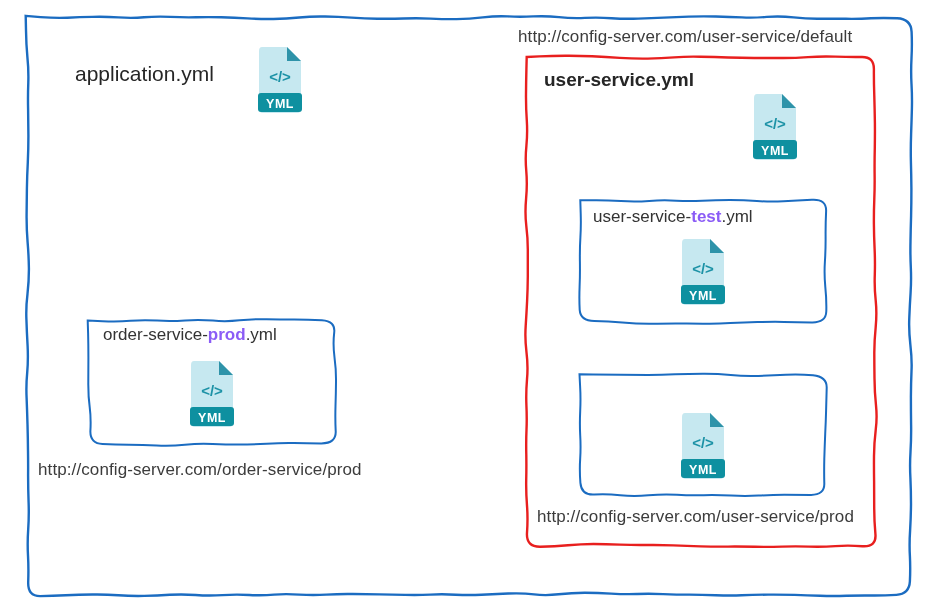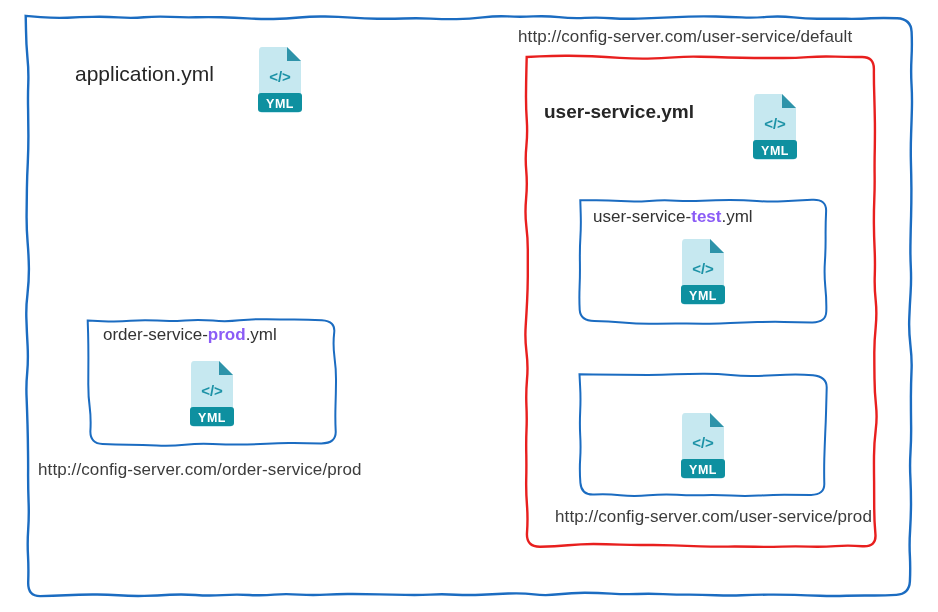--- a/index.html
+++ b/index.html
@@ -1,21 +1,21 @@
 <!DOCTYPE html>
 <html style="--outline-blue: #1b6cc1; --outline-red: #e81f1e; --icon-page: #c6e8f0; --icon-fold: #2e93a9; --icon-banner: #0e90a0; --icon-glyph-color: #1c92a6; --title-text: #262626; --url-text: #3c3c3c;"><head>
 <meta charset="utf-8">
 <style>
   html,body{margin:0;padding:0;background:#ffffff;}
   body{font-family:"Liberation Sans",sans-serif;color:#262626;}
   .stage{position:relative;width:938px;height:612px;background:#ffffff;overflow:hidden;}
   .sketch-box{position:absolute;}
   .sketch-box svg.border{position:absolute;left:0;top:0;overflow:visible;pointer-events:none;}
   .big-title{position:absolute;font-size:21px;font-weight:normal;color:var(--title-text);white-space:nowrap;}
-  .group-title{position:absolute;font-size:19px;font-weight:bold;color:var(--title-text);white-space:nowrap;margin-top:32px;}
+  .group-title{position:absolute;font-size:19px;font-weight:bold;color:var(--title-text);white-space:nowrap;}
   .box-title{position:absolute;font-size:17px;color:#333333;white-space:nowrap;}
   .box-title b{font-weight:bold;color:#8b5cf6;}
   .url{position:absolute;font-size:17px;color:var(--url-text);white-space:nowrap;letter-spacing:0.1px;}
   .yml-icon{position:absolute;width:50px;height:68px;}
   .yml-icon.centered{left:50%;margin-left:-25px;}
   .yml-icon text{font-family:"Liberation Sans",sans-serif;}
 </style>
 </head>
 <body>
 
@@ -72,21 +72,21 @@
         <path d="M32,1 L46,15 H32 Z" fill="#2e93a9"></path>
         <text x="25" y="36" text-anchor="middle" font-size="15" font-weight="bold" fill="#1c92a6">&lt;/&gt;</text>
         <rect x="3" y="47" width="44" height="19" rx="3" fill="#0e90a0"></rect>
         <text x="25" y="61.5" text-anchor="middle" font-size="12.5" font-weight="bold" letter-spacing="0.5" fill="#ffffff">YML</text>
       </svg>
     <svg class="border" width="250" height="125" viewBox="0 0 250 125">
           <path d="M 1.5 1.2 Q 1.5 1.2 15.3 1.4 Q 29.1 1.6 42.8 1.8 Q 56.5 1.9 70.1 1.9 Q 83.7 1.9 97.1 1.3 Q 110.5 0.8 124.8 0.8 Q 139.1 0.7 152.7 2.0 Q 166.2 3.4 180.5 2.9 Q 194.7 2.4 207.9 1.7 Q 221.0 0.9 235.0 2.3 Q 249.0 3.7 248.7 14.7 Q 248.4 25.7 248.1 37.4 Q 247.8 49.1 247.2 61.0 Q 246.7 73.0 246.3 86.0 Q 246.0 98.9 246.3 110.4 Q 246.6 122.0 232.8 121.9 Q 219.0 121.8 206.3 121.8 Q 193.5 121.8 180.4 122.6 Q 167.2 123.4 153.1 122.6 Q 139.0 121.9 125.8 122.2 Q 112.6 122.6 98.9 121.8 Q 85.3 121.0 70.4 122.3 Q 55.5 123.5 42.2 122.2 Q 29.0 120.8 16.2 121.5 Q 3.4 122.2 2.4 109.8 Q 1.4 97.3 2.2 85.4 Q 2.9 73.5 2.2 62.3 Q 1.6 51.0 2.2 38.1 Q 2.8 25.1 2.1 13.2 Z" fill="none" stroke="#1b6cc1" stroke-width="2" stroke-linecap="round"></path>
         </svg>
       </div>
 
-    <div class="url" style="left:31px;top:452px;">http://config-server.com/user-service/prod</div>
+    <div class="url" style="left:13px;top:452px;">http://config-server.com/user-service/prod</div>
   <svg class="border" width="354" height="493" viewBox="0 0 354 493">
         <path d="M 2.7 2.0 Q 2.7 2.0 15.3 1.4 Q 27.8 0.9 41.2 0.8 Q 54.5 0.7 68.0 1.3 Q 81.6 2.0 95.8 2.9 Q 110.1 3.8 123.7 3.6 Q 137.3 3.4 150.1 2.4 Q 162.8 1.3 176.7 1.7 Q 190.6 2.0 204.1 2.5 Q 217.5 2.9 230.2 3.0 Q 242.8 3.0 256.7 3.0 Q 270.7 3.1 284.0 2.1 Q 297.2 1.1 311.4 1.6 Q 325.5 2.2 337.8 2.0 Q 350.0 1.8 349.9 14.2 Q 349.8 26.6 350.3 41.0 Q 350.7 55.4 350.9 67.9 Q 351.0 80.4 350.8 92.6 Q 350.5 104.8 350.6 118.2 Q 350.8 131.6 350.3 144.2 Q 349.8 156.7 349.9 168.9 Q 350.0 181.2 350.6 193.9 Q 351.2 206.6 350.8 219.7 Q 350.3 232.8 351.7 245.4 Q 353.0 258.0 351.7 272.0 Q 350.3 286.0 350.3 297.6 Q 350.3 309.3 350.5 323.6 Q 350.6 337.8 352.0 350.4 Q 353.3 363.0 351.7 375.2 Q 350.2 387.3 350.0 400.9 Q 349.9 414.5 350.1 426.3 Q 350.2 438.2 350.2 451.9 Q 350.2 465.5 351.4 478.9 Q 352.7 492.2 338.4 491.2 Q 324.2 490.2 311.4 491.1 Q 298.5 492.0 285.0 491.6 Q 271.5 491.2 258.2 491.6 Q 244.9 492.0 231.1 491.8 Q 217.4 491.5 204.0 491.6 Q 190.5 491.7 176.6 491.4 Q 162.8 491.0 149.2 490.4 Q 135.7 489.8 123.0 490.0 Q 110.3 490.2 96.0 489.6 Q 81.6 489.0 69.4 489.0 Q 57.2 489.1 44.0 490.3 Q 30.9 491.5 16.4 491.8 Q 2.0 492.0 3.0 477.8 Q 4.0 463.5 3.0 450.7 Q 2.0 437.8 2.2 425.3 Q 2.5 412.8 2.3 399.7 Q 2.0 386.6 2.5 374.8 Q 3.0 363.0 2.4 350.3 Q 1.9 337.6 3.0 324.3 Q 4.2 311.0 2.5 297.3 Q 0.8 283.6 1.7 270.9 Q 2.5 258.3 3.1 246.1 Q 3.7 233.9 3.8 221.4 Q 3.8 208.9 3.8 196.3 Q 3.9 183.7 2.3 170.8 Q 0.8 158.0 2.1 143.7 Q 3.4 129.4 2.3 116.4 Q 1.1 103.5 2.4 90.9 Q 3.6 78.3 2.8 65.5 Q 1.9 52.6 2.0 39.7 Q 2.1 26.7 2.4 14.4 Z" fill="none" stroke="#e81f1e" stroke-width="2.4" stroke-linecap="round"></path>
       </svg>
     </div>
 
   <div class="sketch-box" style="left:87px;top:318px;width:250px;height:129px;">
     <div class="box-title" style="left:16px;top:7px;"><span>order-service-</span><b>prod</b><span>.yml</span></div>
     <svg class="yml-icon centered" style="top:42px;" viewBox="0 0 50 68">
       <path d="M7,1 H32 L46,15 V63 Q46,67 42,67 H8 Q4,67 4,63 V5 Q4,1 7,1 Z" fill="#c6e8f0"></path>
       <path d="M32,1 L46,15 H32 Z" fill="#2e93a9"></path>

